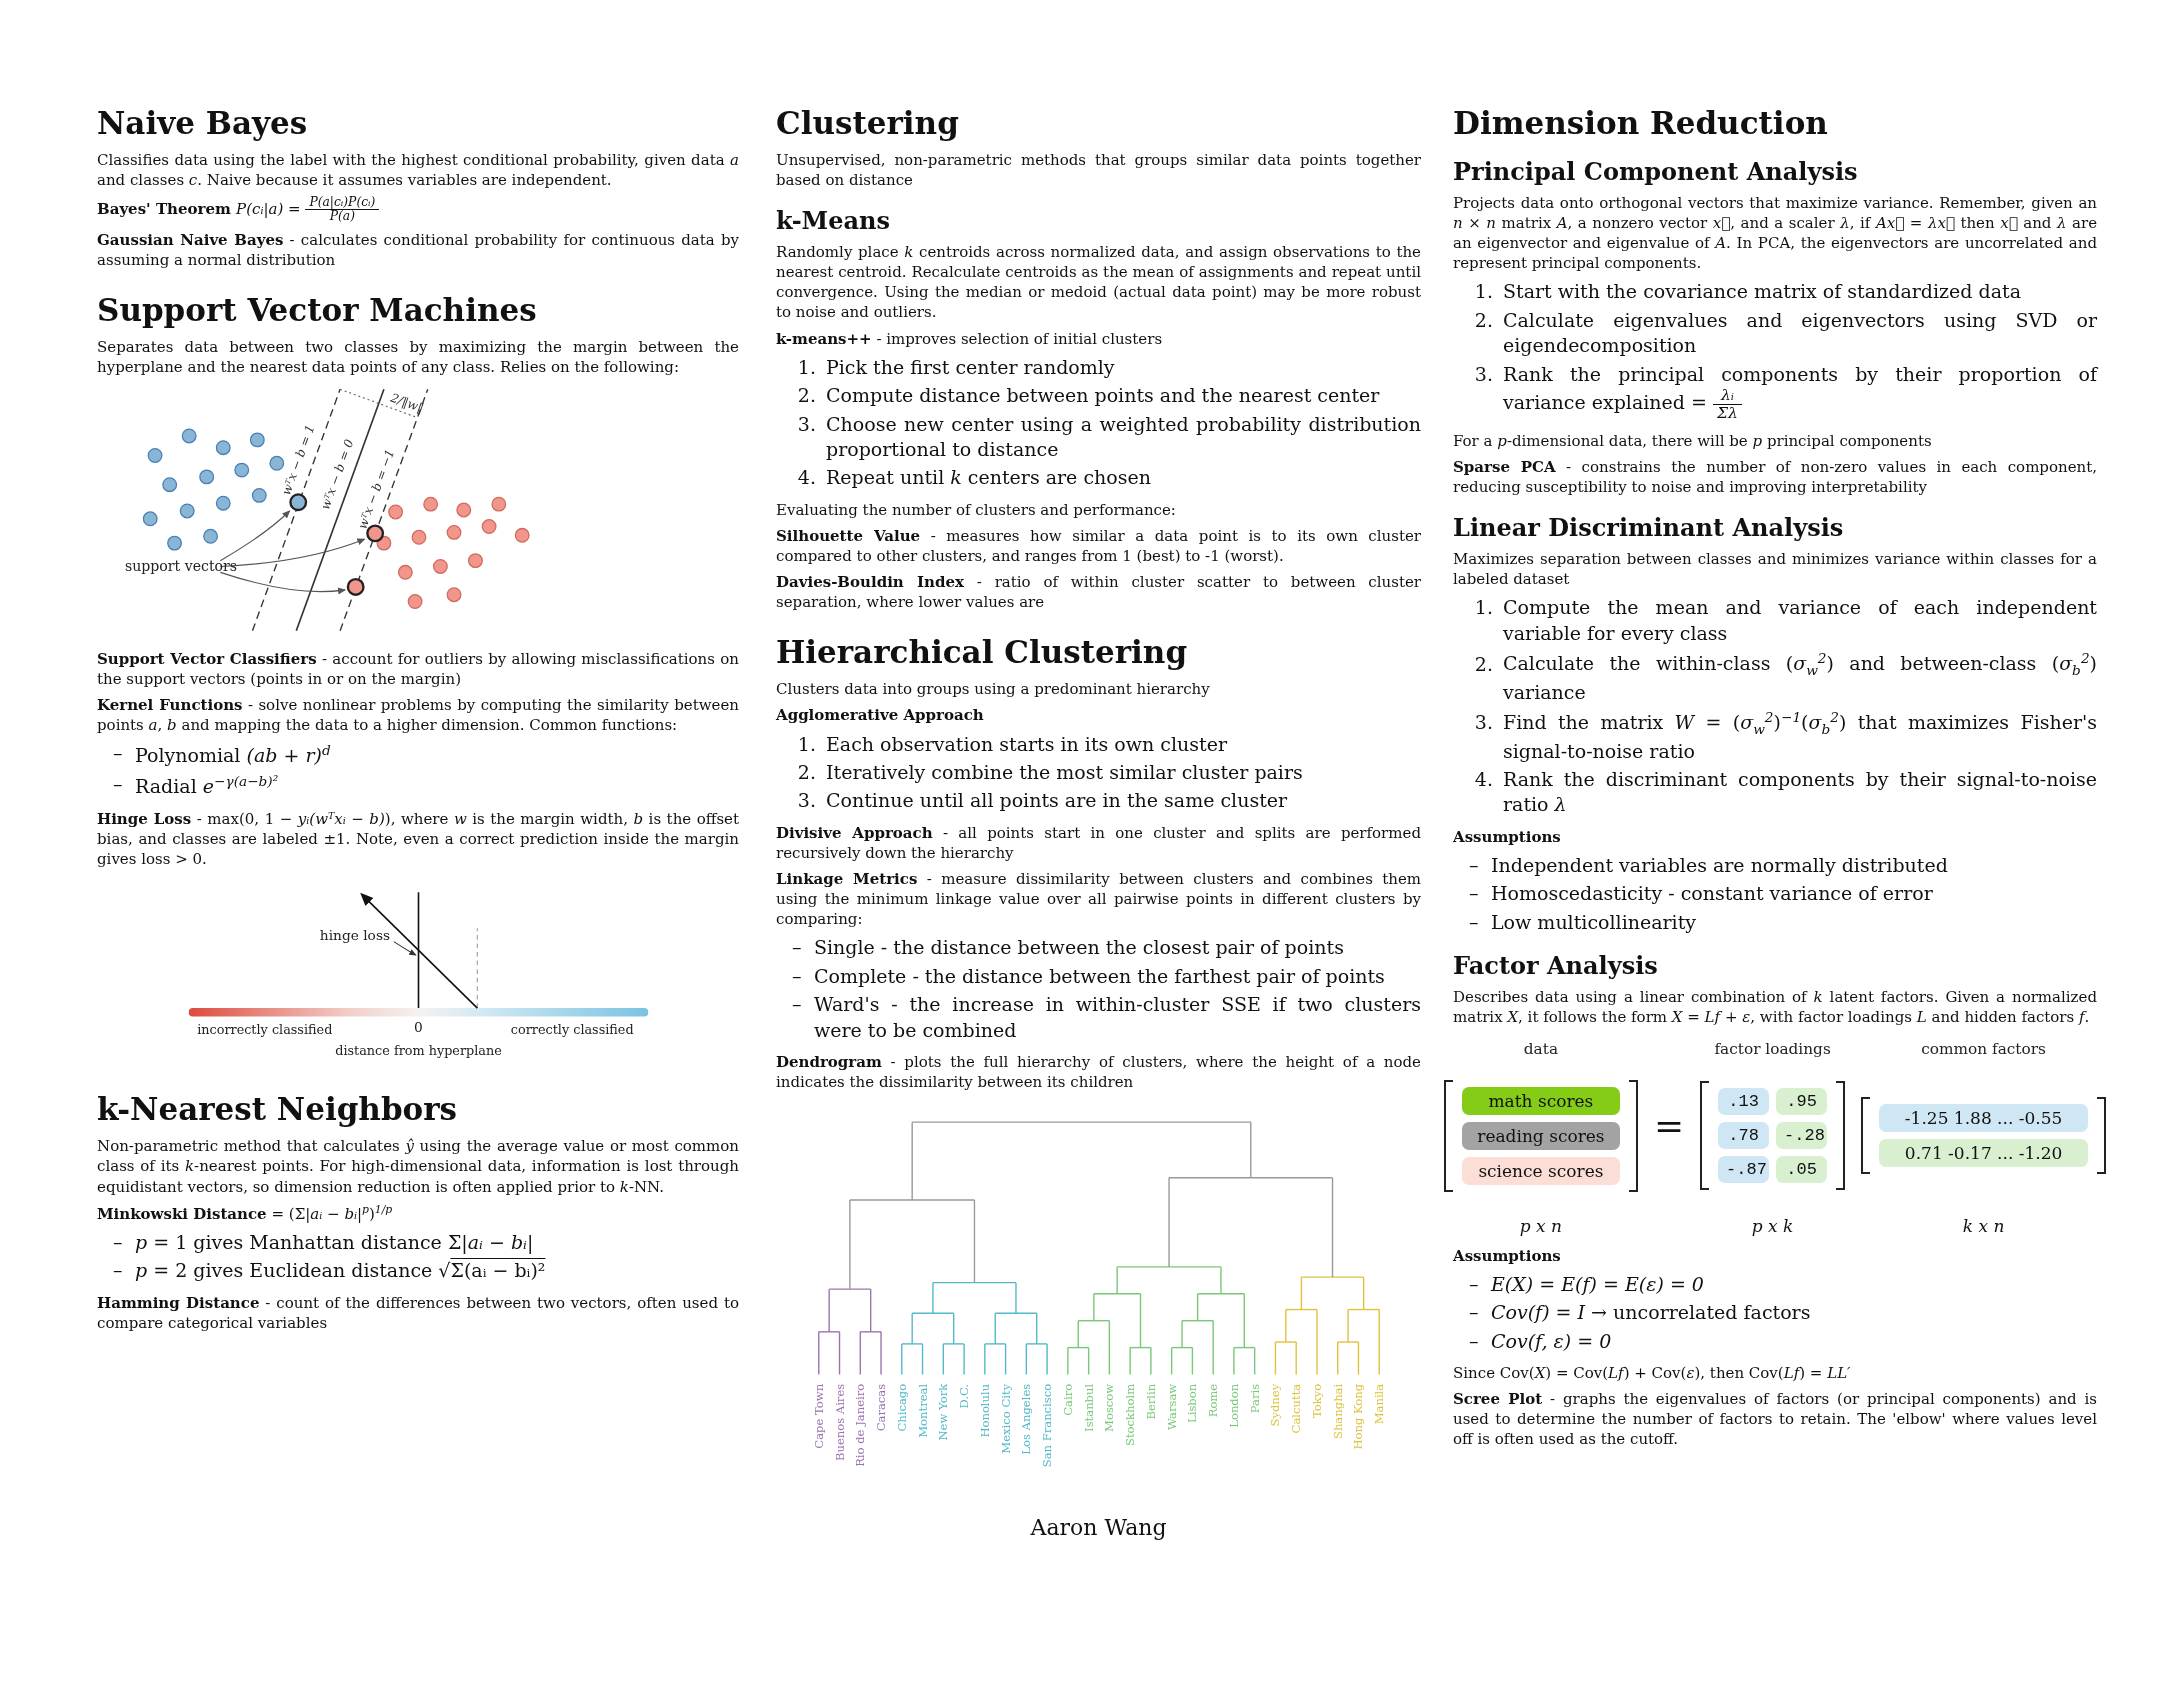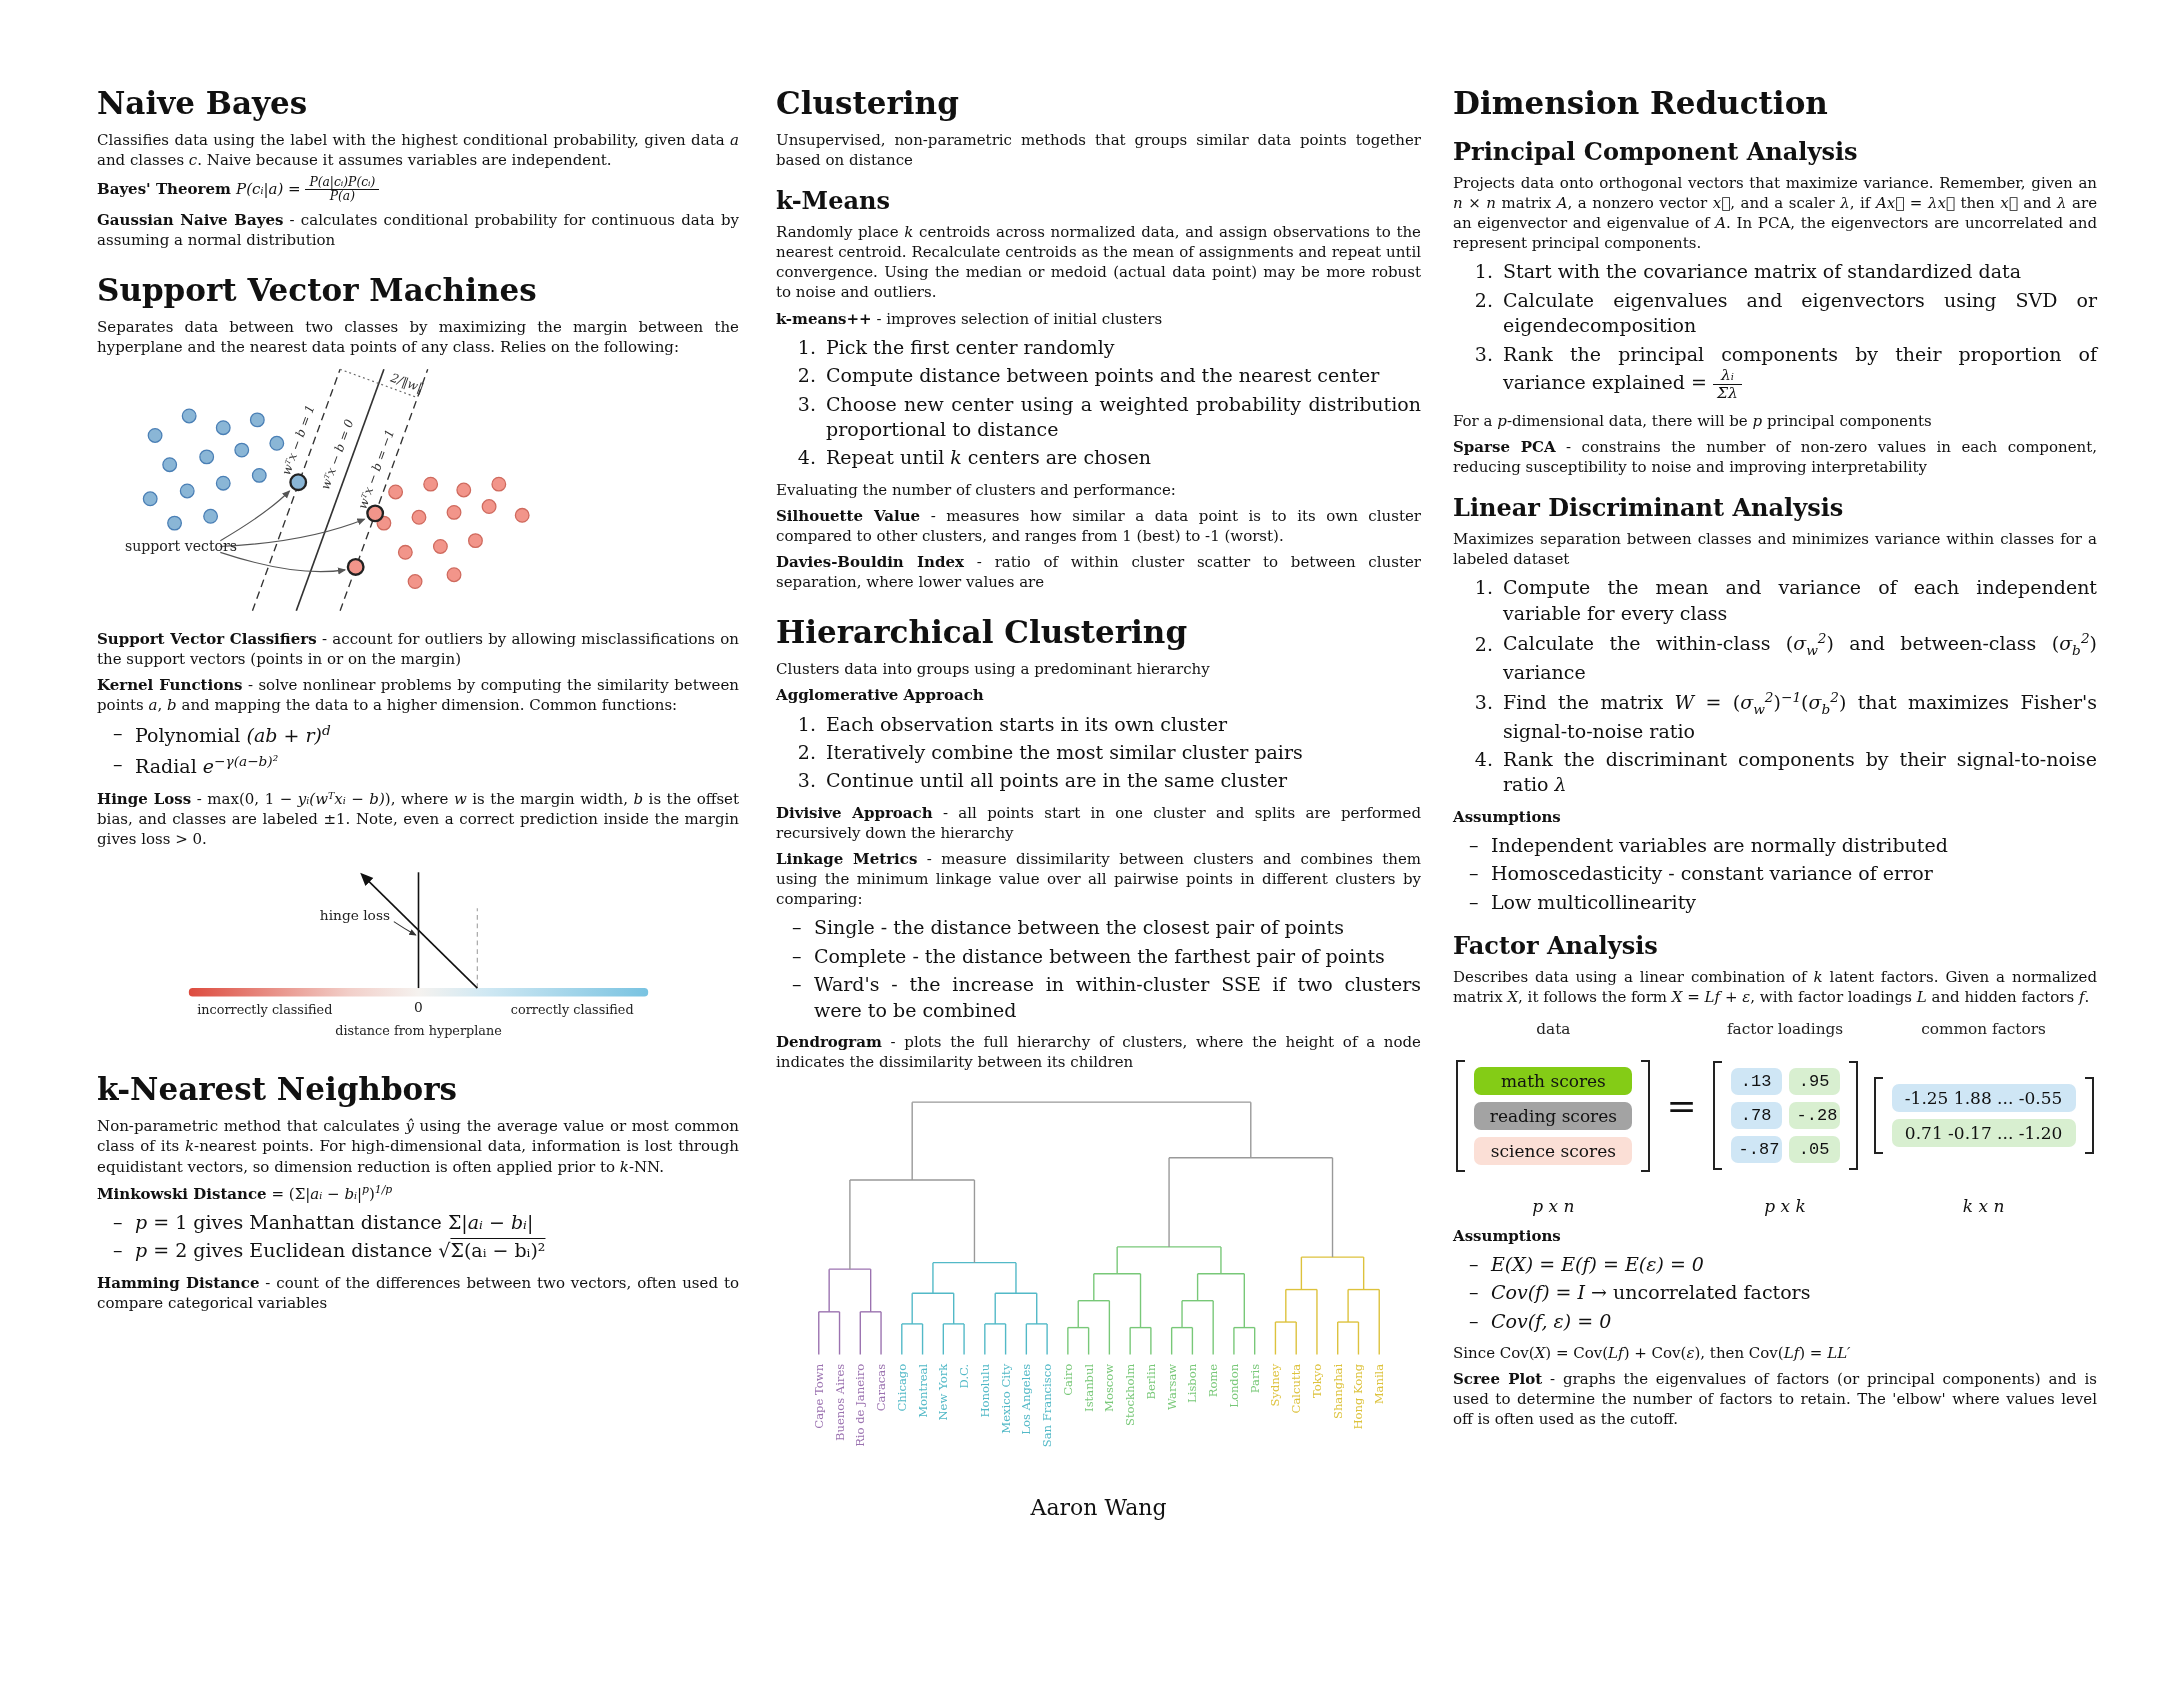--- a/index.html
+++ b/index.html
@@ -1,18 +1,18 @@
 <!DOCTYPE html>
 <html><head>
 <meta charset="utf-8">
 <style>
   *{margin:0;padding:0;box-sizing:border-box;}
   html,body{width:2178px;height:1683px;background:#ffffff;overflow:hidden;}
   body{font-family:"DejaVu Serif","Liberation Serif",serif;color:#111;position:relative;}
-  .page{position:absolute;inset:0;}
+  .page{position:absolute;inset:0;margin-top:20px;}
   .col{position:absolute;top:85px;}
   #col1{left:97px;width:642px;}
   #col2{left:776px;width:645px;}
   #col3{left:1453px;width:644px;}
   h1{font-size:31px;font-weight:700;margin:22px 0 9px;}
   .col > section:first-child > h1:first-child{margin-top:0;}
   h2{font-size:24px;font-weight:700;margin:16px 0 7px;}
   .para{font-size:15px;line-height:1.34;text-align:justify;margin-bottom:6px;}
   .num-list{margin:3px 0 9px 46px;font-size:19px;line-height:1.34;}
   .num-list li{margin-bottom:3px;padding-left:4px;text-align:justify;}
@@ -49,21 +49,21 @@
   .fa-mat{height:150px;display:flex;align-items:center;}
   .fa-inner{display:flex;align-items:stretch;}
   .brk{width:9px;border:2.4px solid #222;}
   .brk.l{border-right:none;}
   .brk.r{border-left:none;}
   .fa-rows{display:flex;flex-direction:column;gap:7px;padding:7px 9px;justify-content:center;}
   .fa-row{display:flex;gap:7px;font-family:Liberation Mono, monospace;}
   .chip{border-radius:7px;padding:4px 8px;font-size:17px;text-align:center;white-space:nowrap;}
   .chip.wide{width:158px;}
   .chip.num{width:51px;}
-  .chip.wide2{width:184px;text-align:center;}
+  .chip.wide2{width:209px;text-align:center;}
   .fa-eq{font-size:36px;margin-top:65px;}
   .fa-dim{font-style:italic;font-size:17px;margin-top:5px;}
 </style>
 </head>
 <body>
 
 <div class="page">
 
   <div class="col" id="col1">
     <section>

